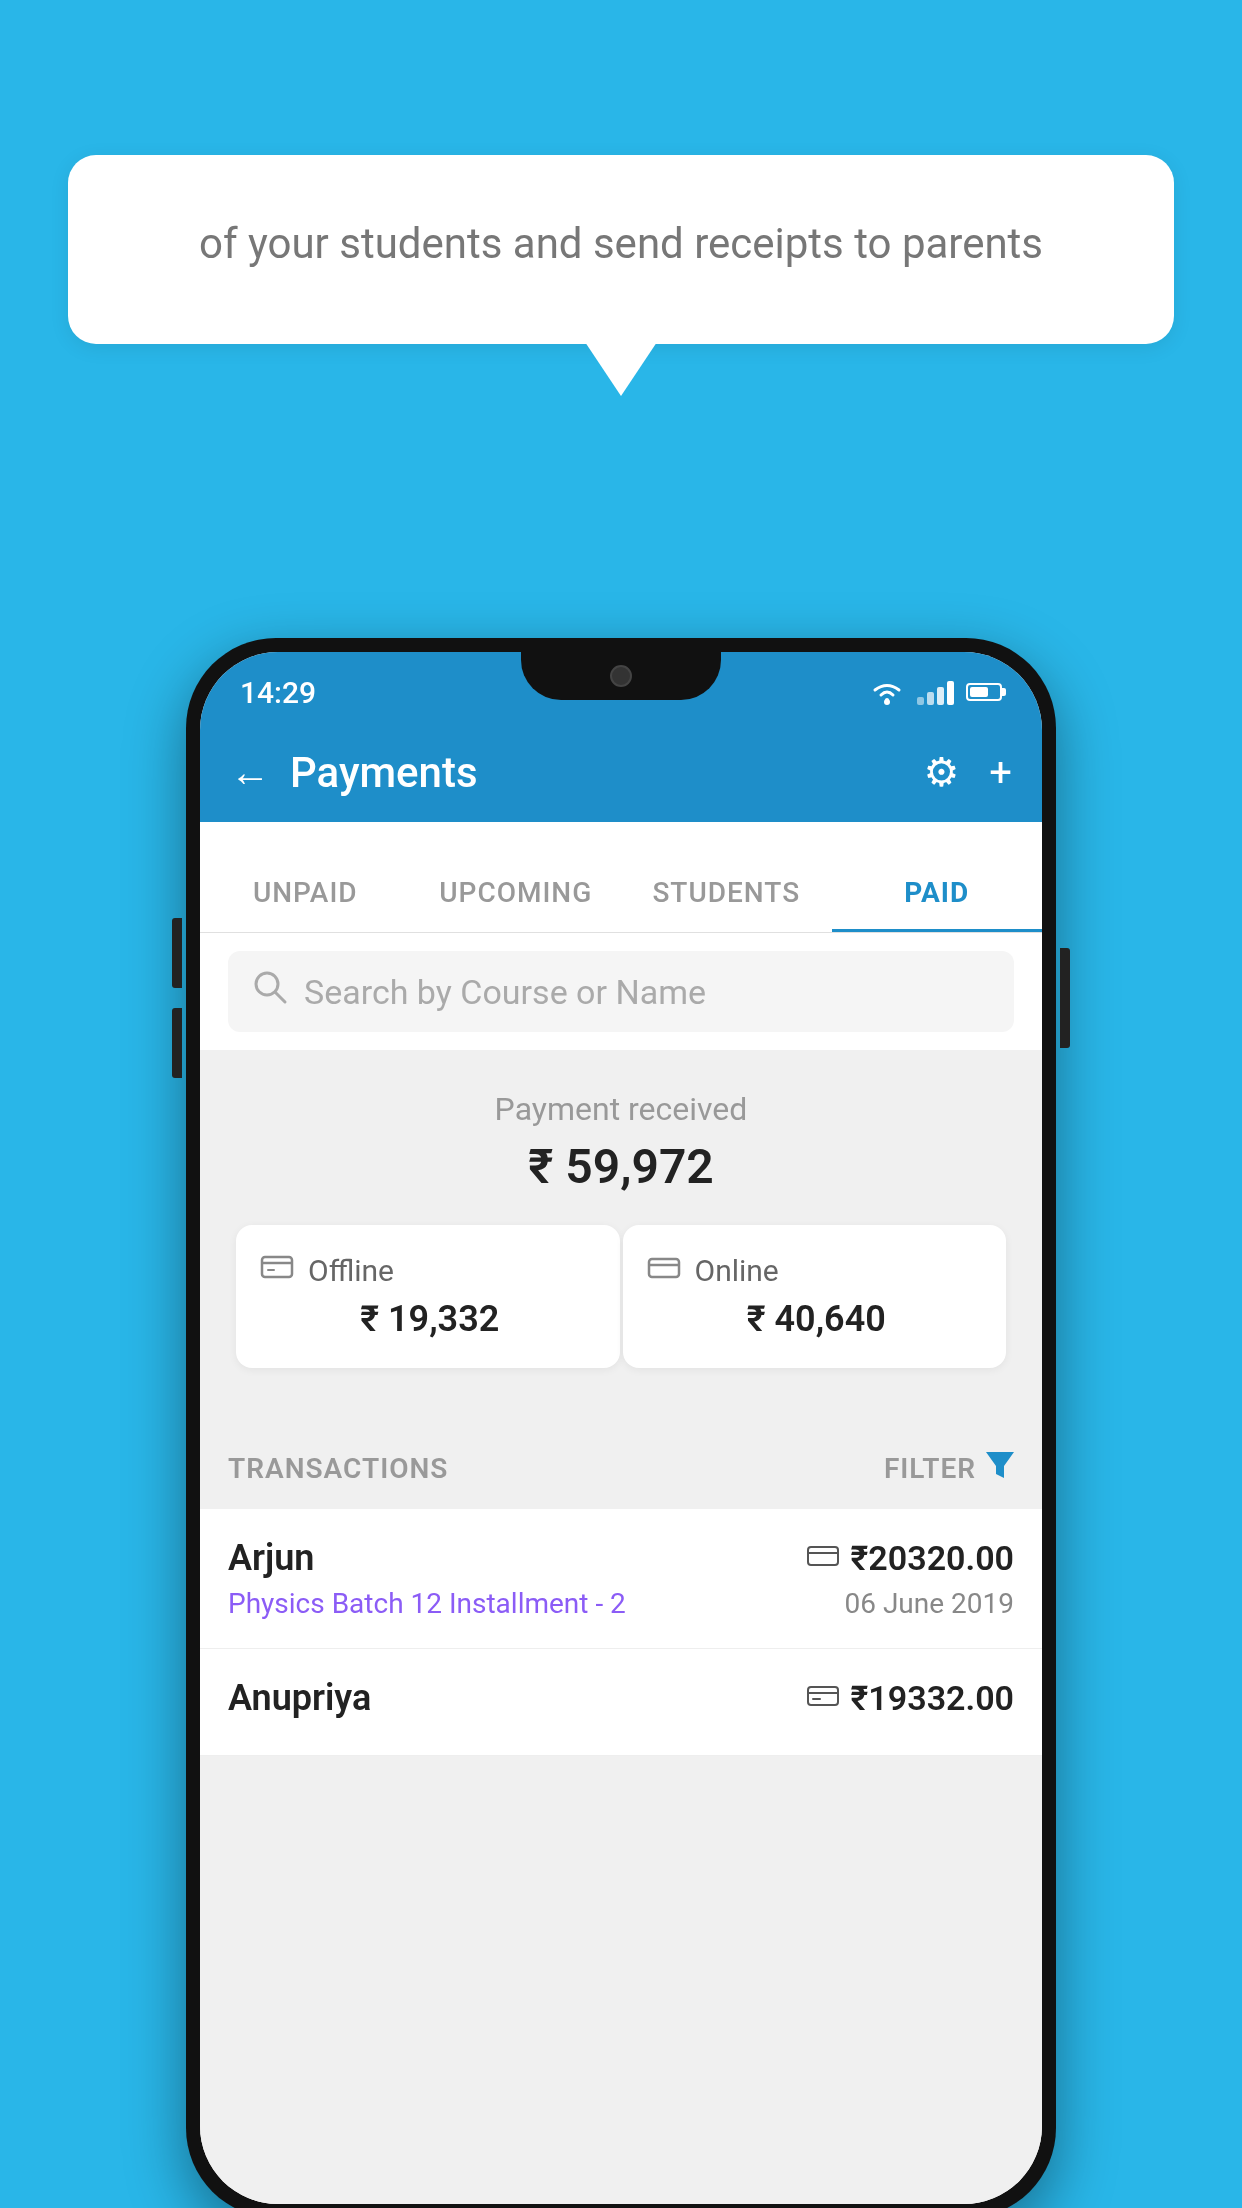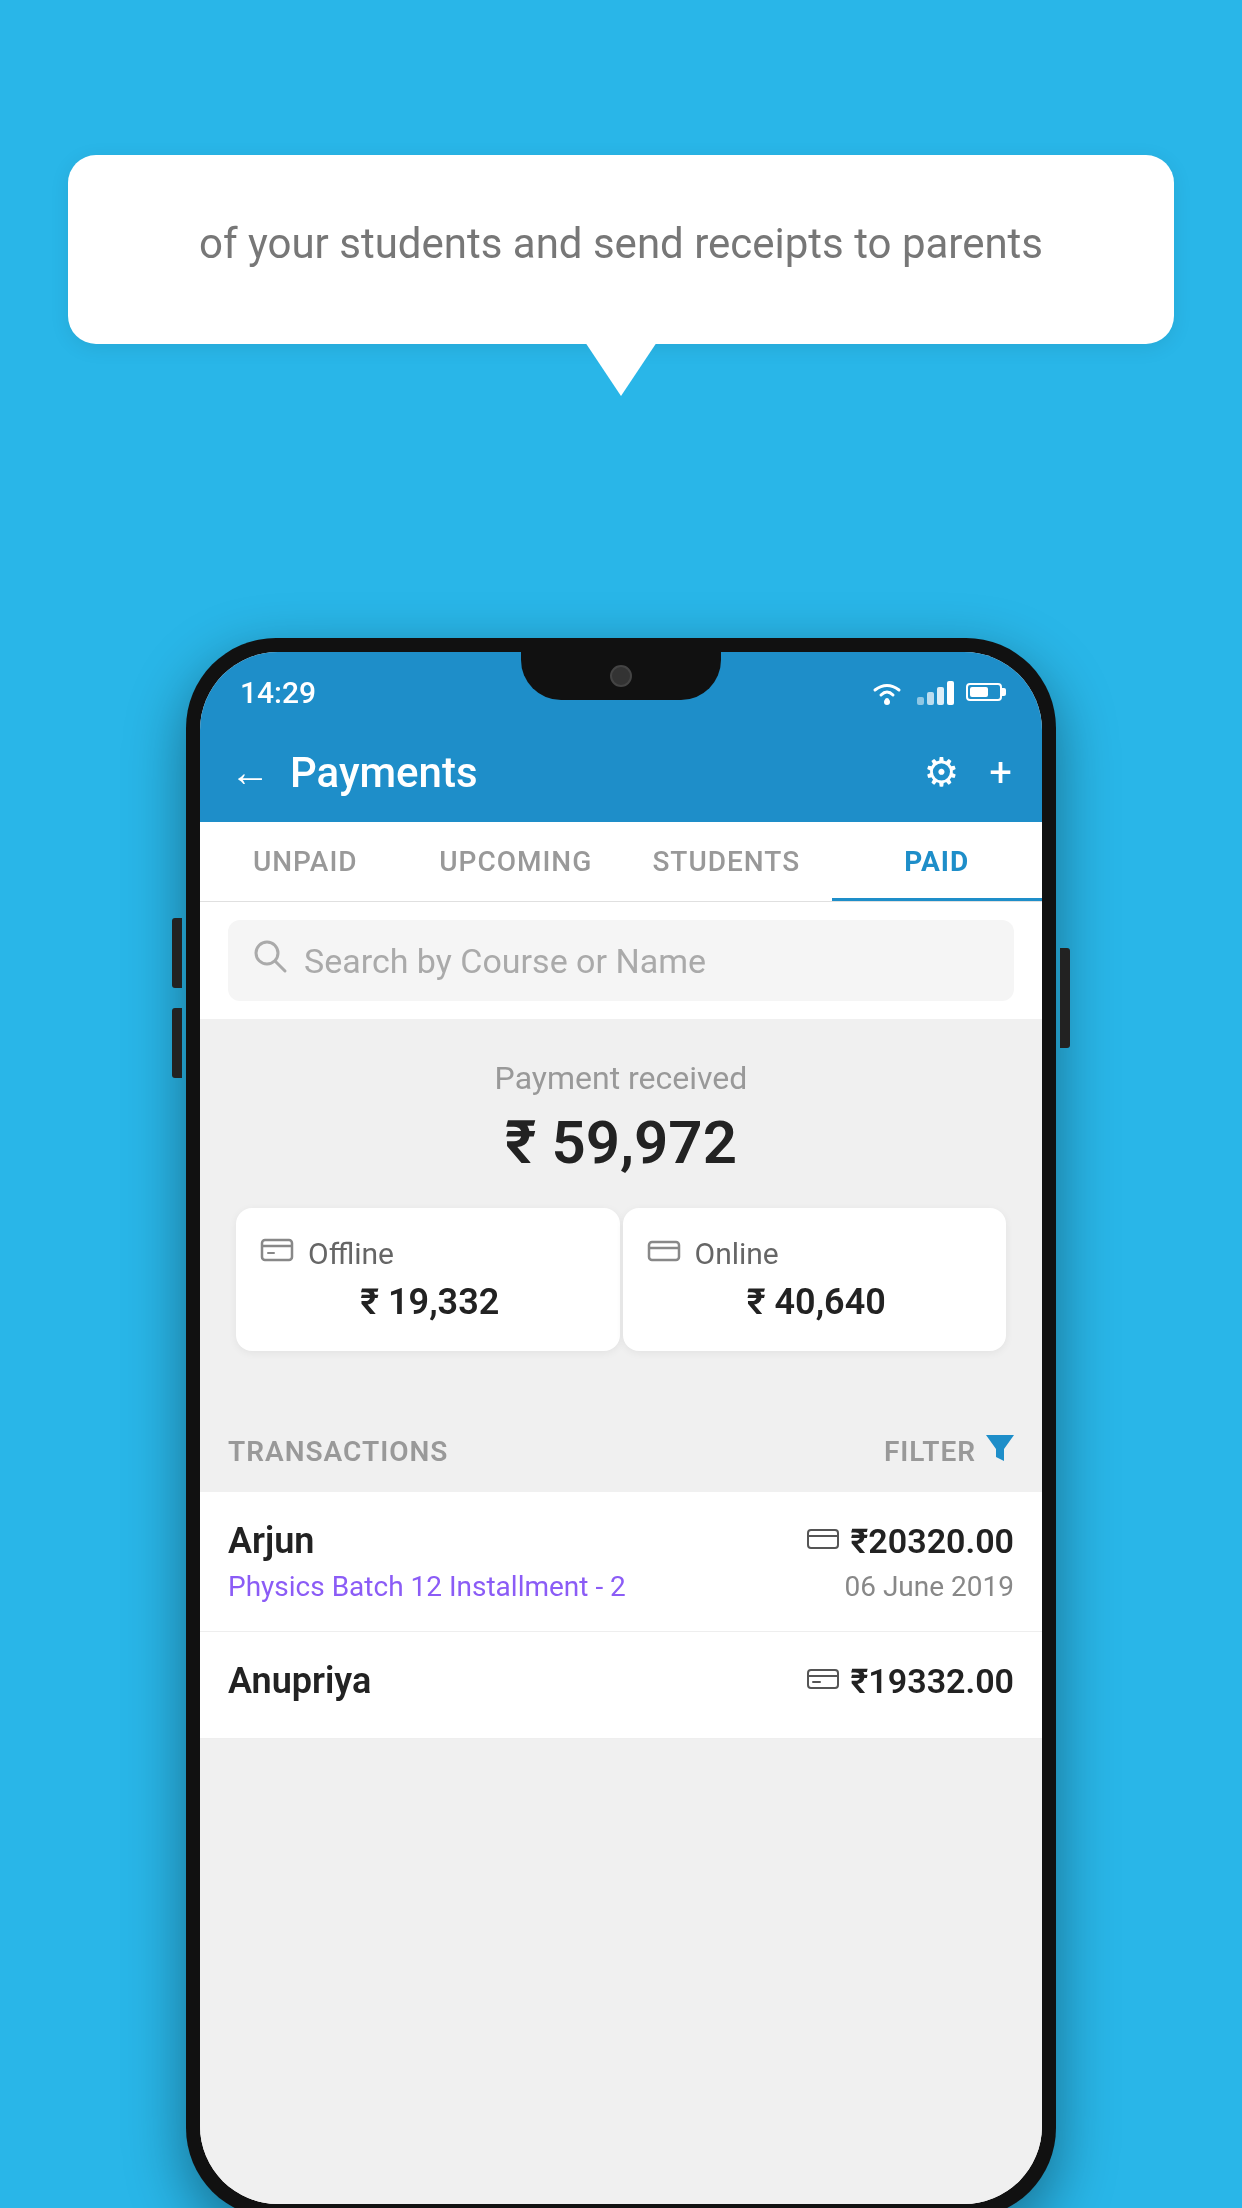--- a/index.html
+++ b/index.html
@@ -207,21 +207,21 @@
     }
 
     .gear-icon, .plus-icon {
       color: white;
       font-size: 40px;
       cursor: pointer;
     }
 
     
     .tabs {
-      height: 80px;
+      height: 111px;
       background: white;
       display: flex;
       align-items: flex-end;
       border-bottom: 1px solid #e0e0e0;
       flex-shrink: 0;
     }
 
     .tab {
       flex: 1;
       text-align: center;
@@ -280,21 +280,21 @@
       text-align: center;
     }
 
     .payment-received-label {
       color: #999;
       font-size: 32px;
       margin-bottom: 10px;
     }
 
     .payment-amount {
-      font-size: 60px;
+      font-size: 48px;
       font-weight: 600;
       color: #222;
       margin-bottom: 30px;
     }
 
     
     .payment-cards {
       display: flex;
       gap: 3px;
       padding: 0 24px 30px;

